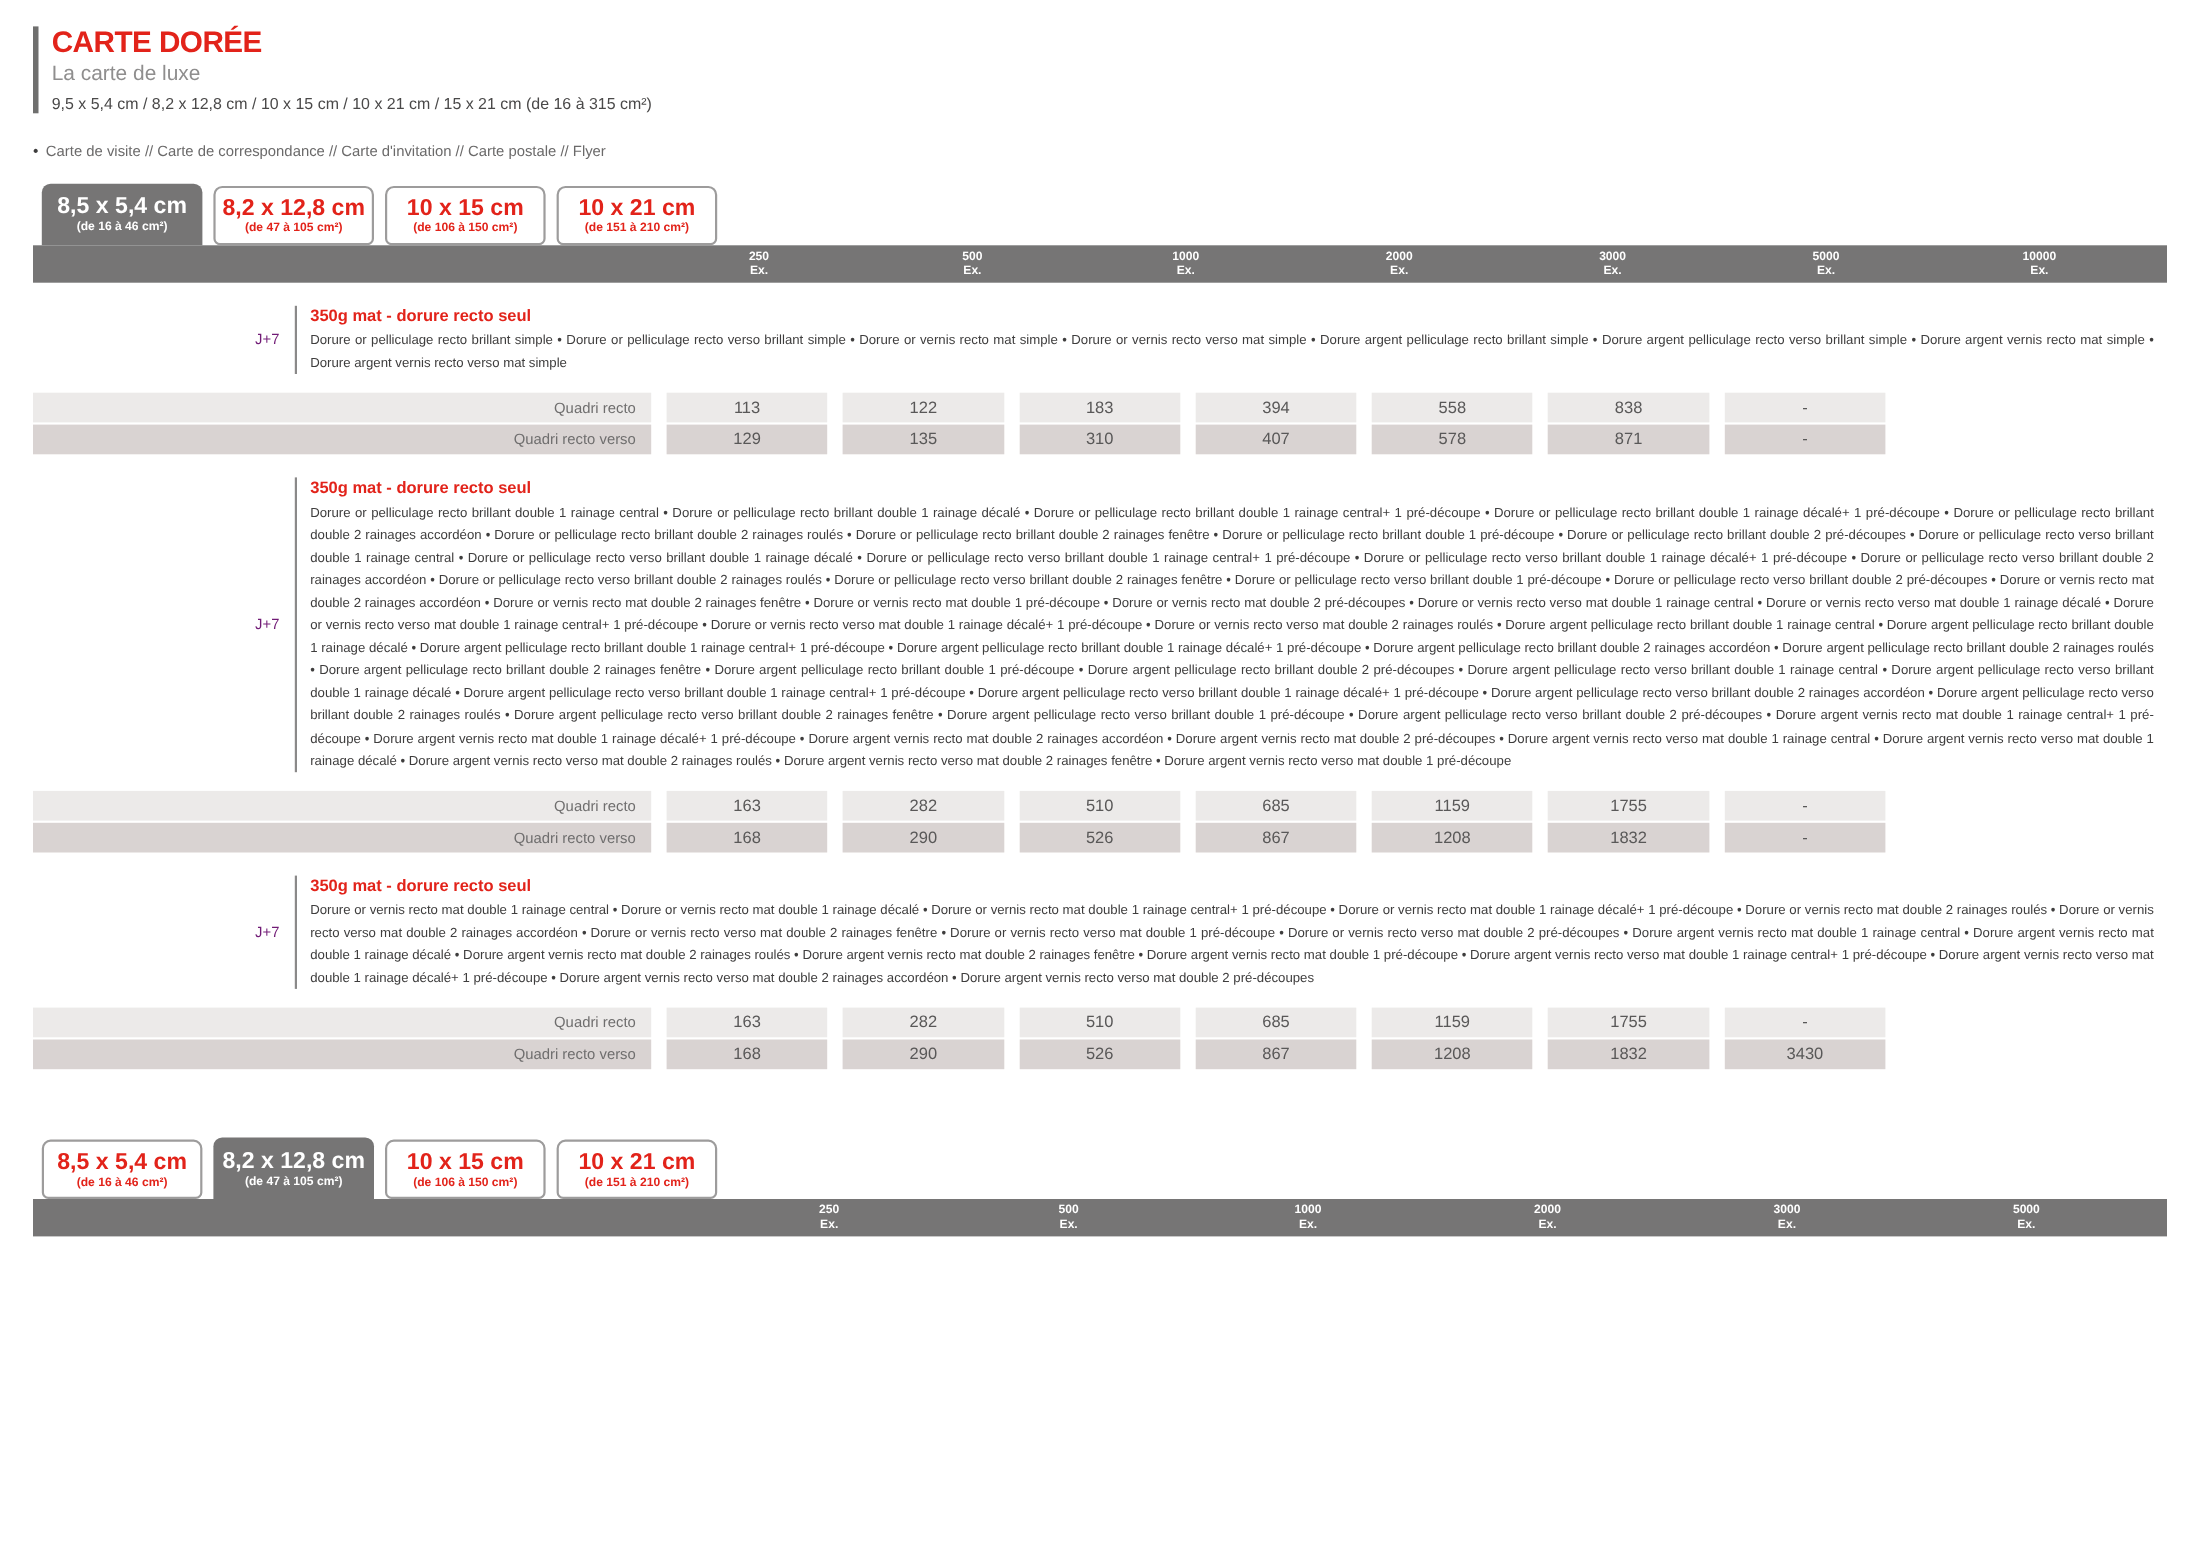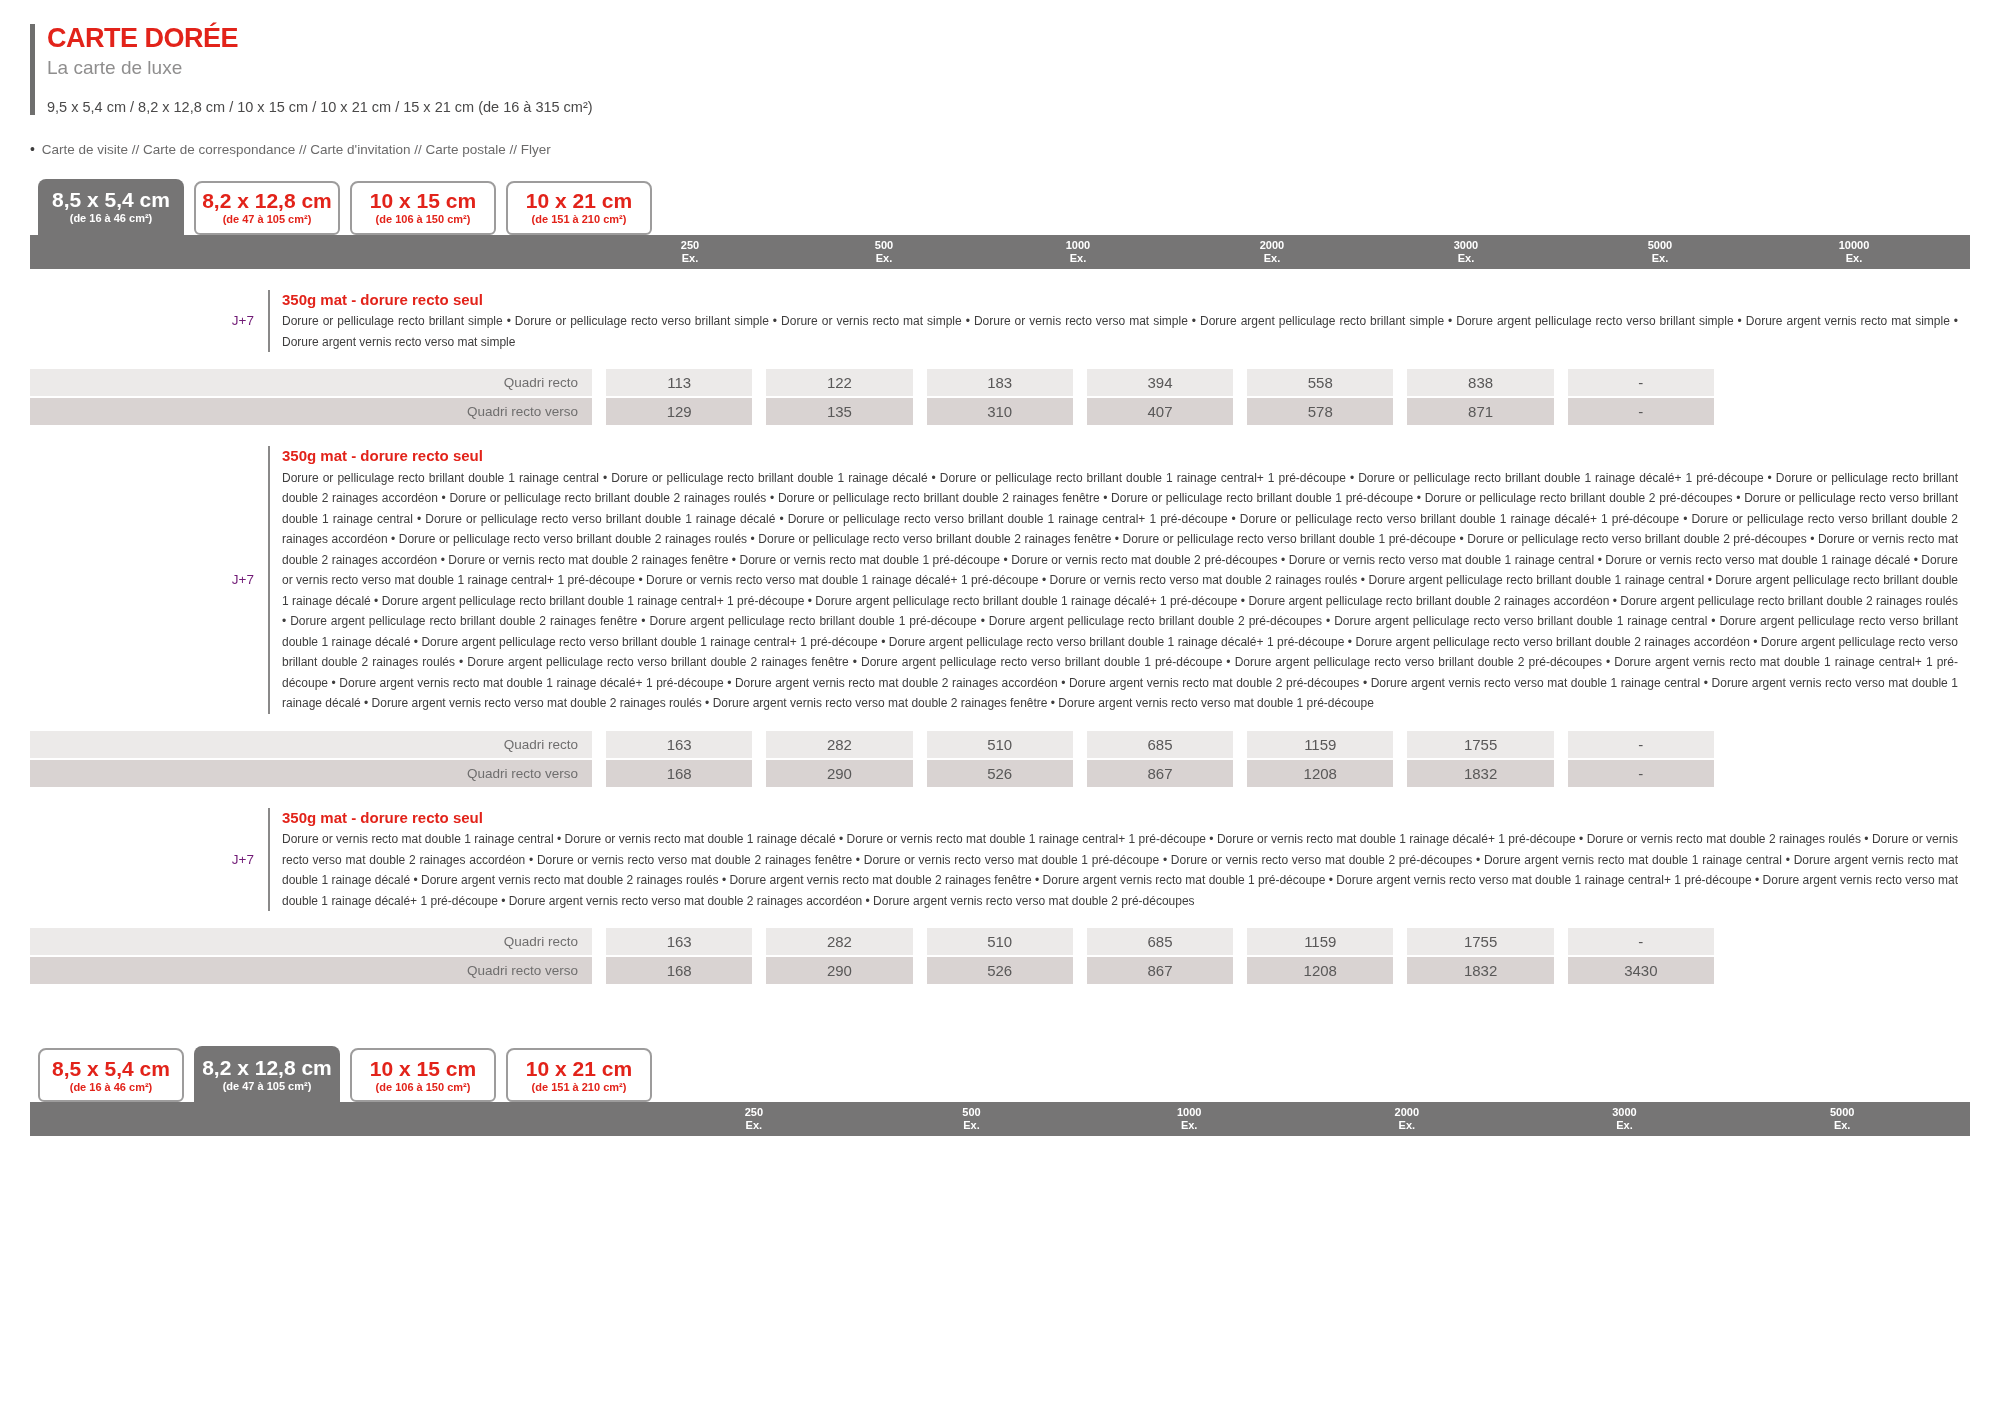--- a/index.html
+++ b/index.html
@@ -8,21 +8,21 @@
     font-family:"Liberation Sans", sans-serif;
     -webkit-font-smoothing:antialiased;
   }
   .page { position:relative; width:2000px; height:1414px; padding:24px 30px 0 30px; }
 
   
   .header { display:flex; }
   .header-bar { width:5px; background:#6f6f6e; margin-right:12px; }
   .page-title { color:#e2231a; font-size:27px; font-weight:bold; letter-spacing:-0.5px; line-height:1.1; }
   .page-subtitle { color:#8f8e8e; font-size:19px; margin-top:3px; }
-  .formats { color:#4a4949; font-size:14.5px; margin-top:20px; }
+  .formats { color:#4a4949; font-size:14.5px; margin-top:8px; }
 
   .product-line { margin-top:26px; font-size:13.5px; color:#6b6a6a; }
   .product-line .bullet { color:#3e3d3d; font-size:14px; margin-right:3px; }
 
   
   .tabs { display:flex; align-items:flex-end; height:56px; margin-top:22px; padding-left:8px; }
   .tab {
     width:146px; height:54px; margin-right:10px; text-align:center;
     background:#ffffff; border:2px solid #9d9c9c; border-radius:8px 8px 6px 6px;
     display:flex; flex-direction:column; justify-content:center; cursor:pointer;

